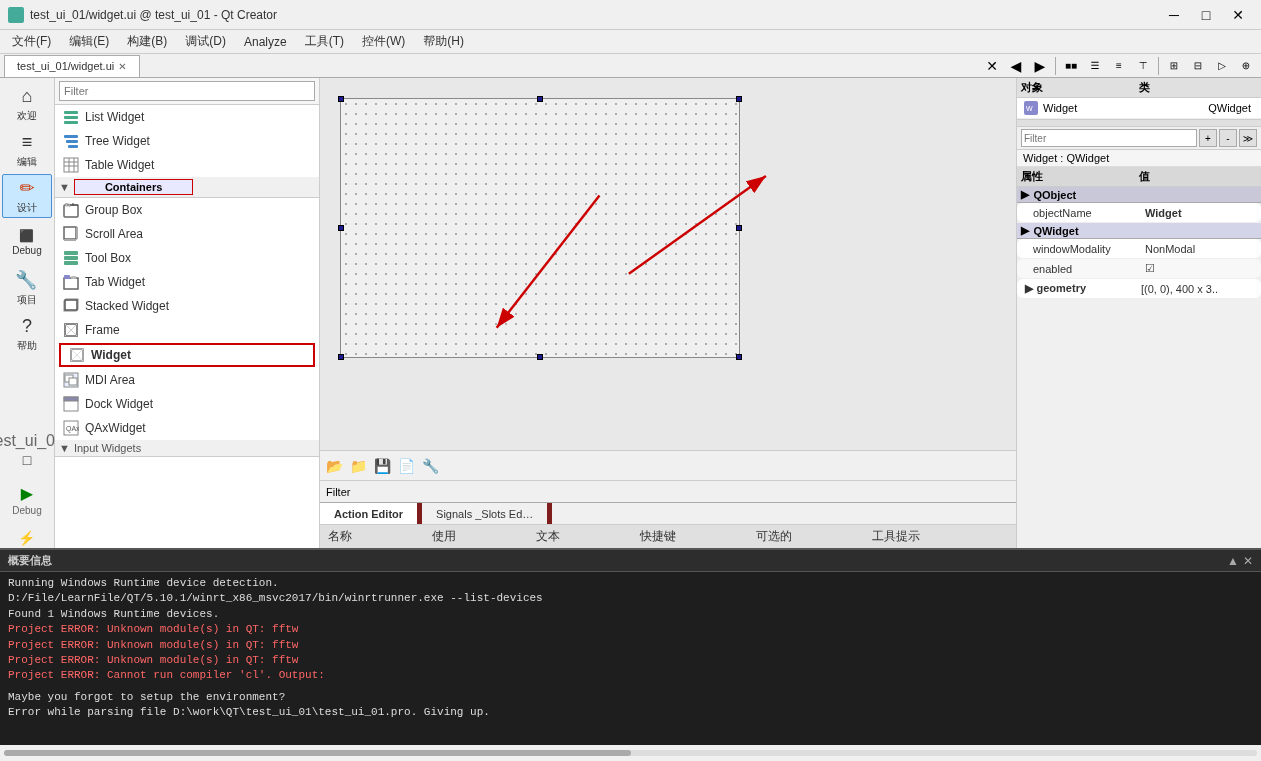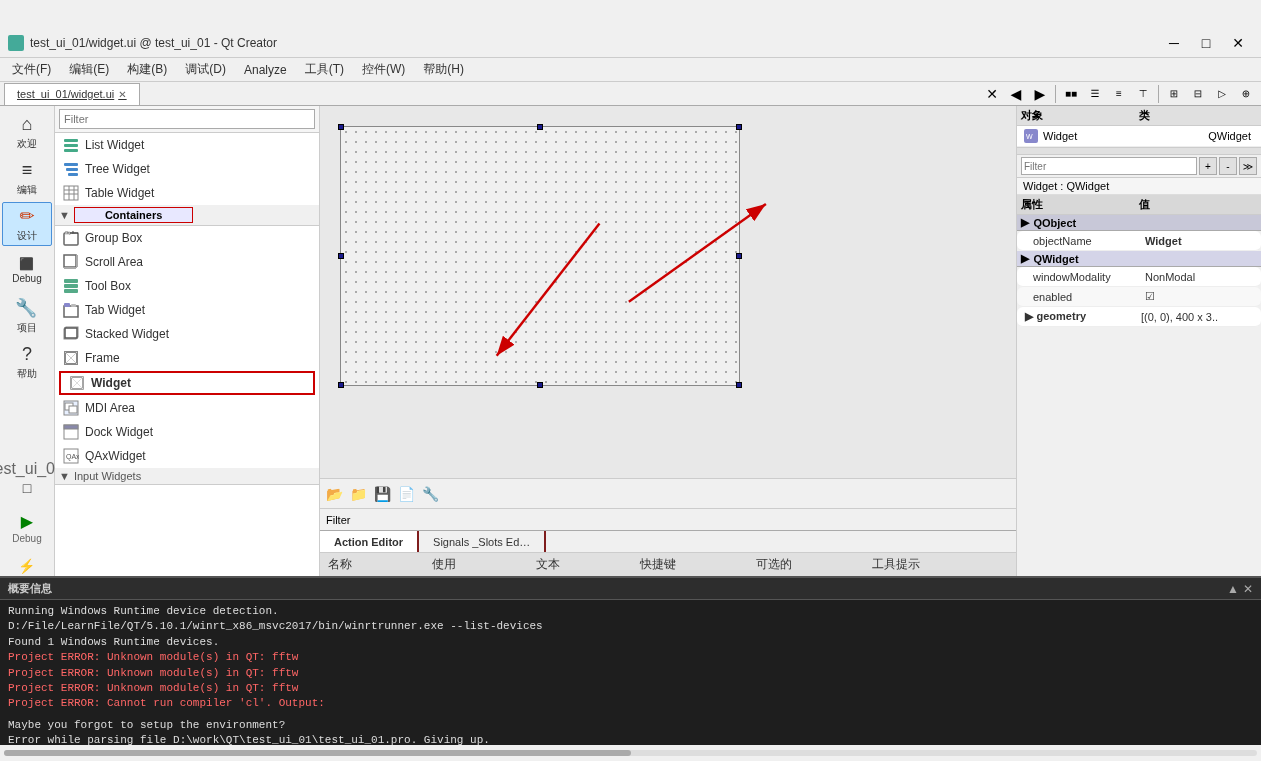--- a/index.html
+++ b/index.html
@@ -7,21 +7,20 @@
     
     
     .title-bar {
       background: #f0f0f0;
       height: 30px;
       display: flex;
       align-items: center;
       justify-content: space-between;
       padding: 0 8px;
       border-bottom: 1px solid #ccc;
-      margin-top: 28px;
     }
     .title-bar-left { display: flex; align-items: center; gap: 6px; }
     .title-icon { width: 16px; height: 16px; background: #4a9; border-radius: 2px; display: inline-block; }
     .title-text { font-size: 12px; color: #333; }
     .title-controls { display: flex; gap: 2px; }
     .title-btn { width: 30px; height: 20px; border: none; background: transparent; cursor: pointer; font-size: 14px; display: flex; align-items: center; justify-content: center; }
 
     
     .menu-bar {
       background: #f0f0f0;
@@ -55,21 +54,21 @@
       color: #333;
       background: #e0e0e0;
       border: 1px solid #aaa;
       border-bottom: none;
       cursor: pointer;
       height: 22px;
       display: flex;
       align-items: center;
       gap: 4px;
     }
-    .tab-item.active { background: white; text-decoration: underline; }
+    .tab-item.active { background: white; }
     .tab-close { font-size: 10px; color: #666; }
 
     
     .left-sidebar {
       width: 55px;
       background: #f0f0f0;
       border-right: 1px solid #ccc;
       display: flex;
       flex-direction: column;
       align-items: center;
@@ -206,21 +205,21 @@
       background: #f0f0f0;
       border-top: 1px solid #aaa;
       display: flex;
       align-items: center;
     }
     .action-tab {
       padding: 2px 14px;
       font-size: 11px;
       cursor: pointer;
       color: #333;
-      border-right: 2px solid #7f1d1d;
+      border-right: 5px solid #7f1d1d;
       height: 100%;
       display: flex;
       align-items: center;
     }
     .action-tab.active { background: white; font-weight: bold; }
     .action-columns {
       height: 24px;
       background: #e0e0e0;
       display: flex;
       align-items: center;

